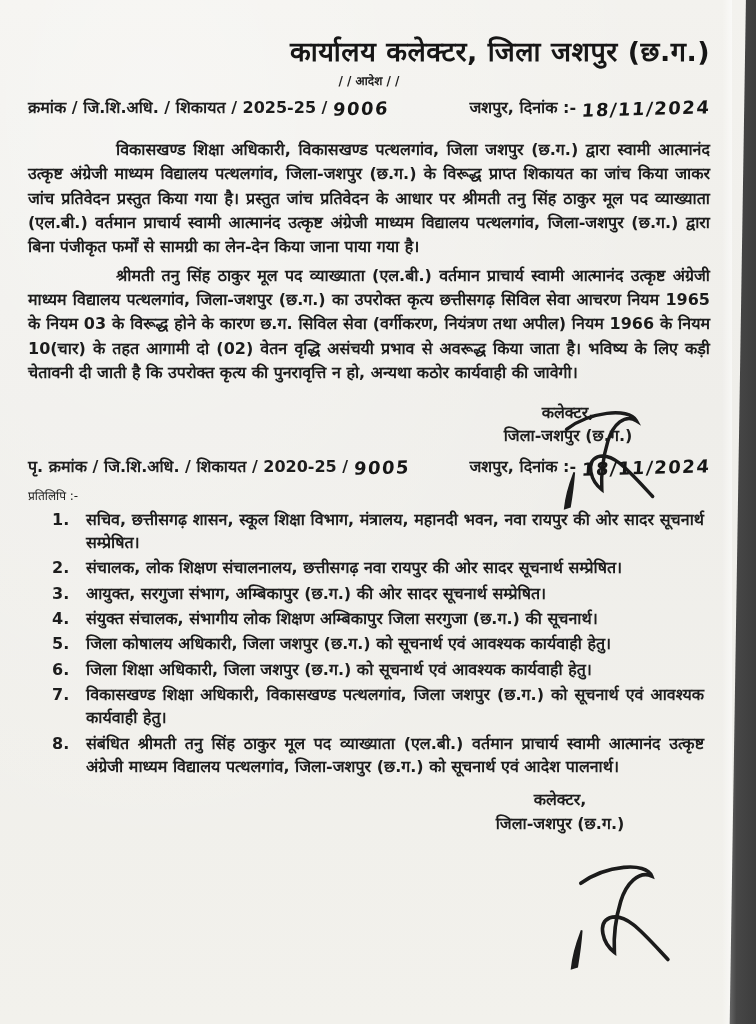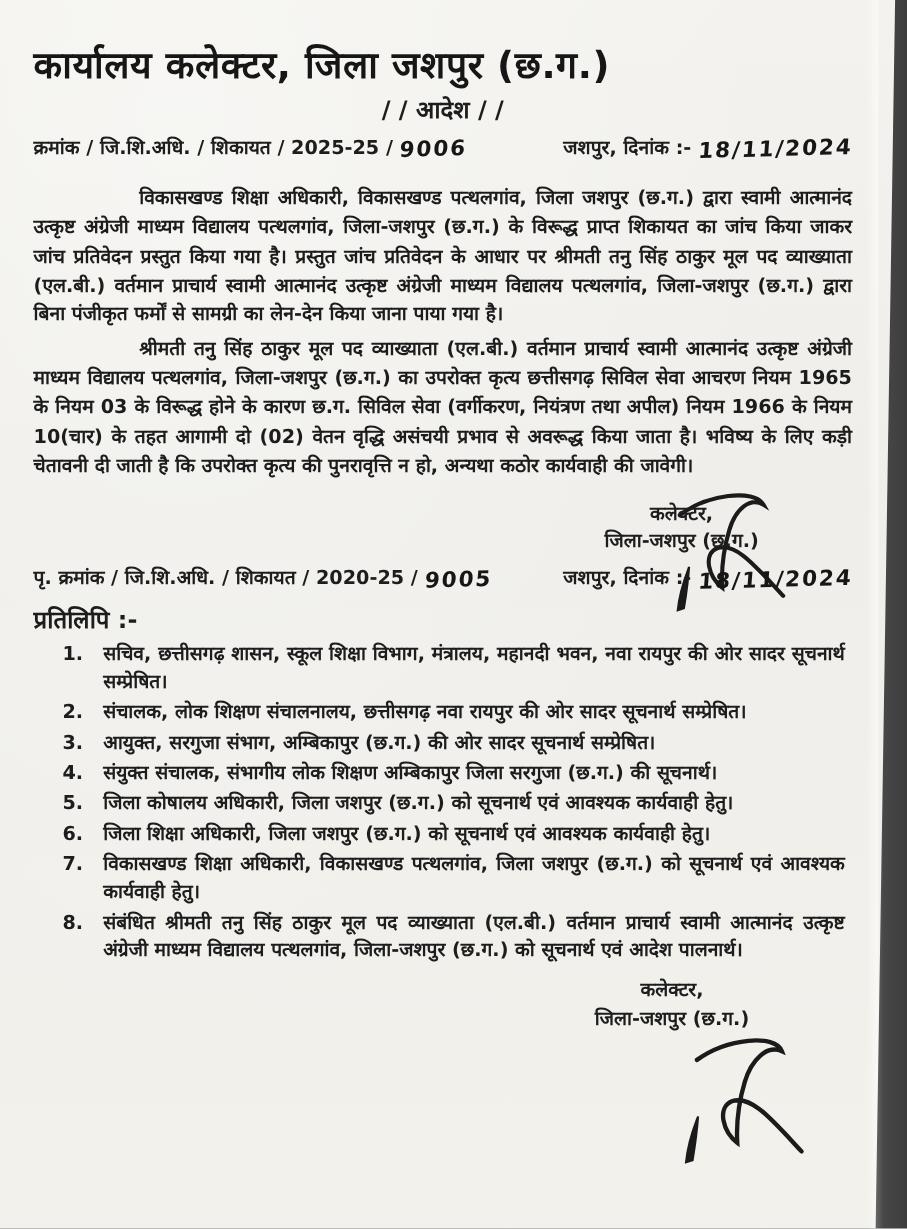--- a/index.html
+++ b/index.html
@@ -21,24 +21,24 @@
     background:linear-gradient(90deg,#6f6f6f 0%, #474747 30%, #3d3d3d 100%);
     clip-path:polygon(64% 0, 100% 0, 100% 100%, 6% 100%);
   }
   .edge-highlight {
     position:absolute; top:0; right:24px; width:10px; height:100%;
     background:linear-gradient(90deg, rgba(255,255,255,0) 0%, rgba(255,255,255,0.55) 100%);
   }
   .content { position:absolute; top:0; left:0; right:0; bottom:0; padding:24px 46px 0 28px; }
 
   .doc-title {
-    text-align:left; font-size:31px; font-weight:700; letter-spacing:0.5px;
+    text-align:right; font-size:27px; font-weight:700; letter-spacing:0.5px;
     margin-top:8px; color:#161616;
   }
-  .order-heading { text-align:center; font-size:20px; font-weight:700; margin-top:3px; }
+  .order-heading { text-align:center; font-size:12px; font-weight:700; margin-top:3px; }
 
   .ref-row, .ref-row2 {
     display:flex; justify-content:space-between; align-items:baseline;
     font-size:16px; font-weight:700; margin-top:7px;
   }
   .hand {
     display:inline-block; font-weight:700; font-size:18px;
     transform:skewX(-6deg) rotate(-1.5deg);
     letter-spacing:1.5px; position:relative; top:2px; color:#161616;
   }
@@ -56,21 +56,21 @@
     font-size:16px; font-weight:700; line-height:1.45; position:relative;
   }
   .sig-block-bottom {
     width:220px; margin:10px 40px 0 auto; text-align:center;
     font-size:16px; font-weight:700; line-height:1.5; position:relative;
   }
   .sig-svg { position:absolute; pointer-events:none; }
   #sig-top   { left:548px; top:400px; width:118px; height:112px; }
   #sig-bottom{ left:552px; top:856px; width:132px; height:118px; }
 
-  .copies-label { font-size:20px; font-weight:700; margin-top:10px; }
+  .copies-label { font-size:12px; font-weight:400; margin-top:10px; }
   .copy-list { margin-top:4px; }
   .copy-item { display:flex; font-size:16px; font-weight:600; line-height:1.46; margin-top:2px; }
   .copy-num { flex:0 0 34px; padding-left:24px; box-sizing:content-box; }
   .copy-text { flex:1; padding-right:6px; text-align:justify; }
 </style>
 </head>
 <body>
 
 <div class="scan">
 

